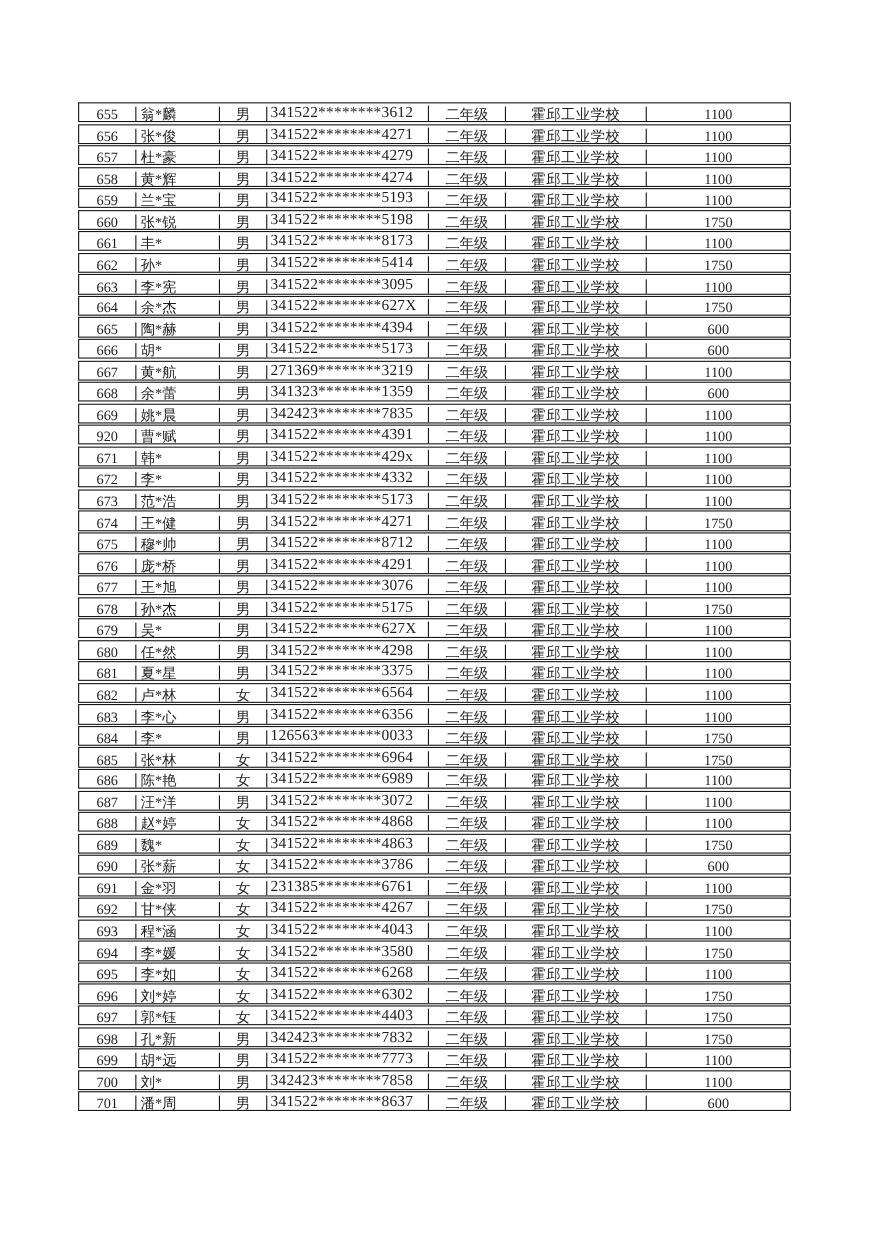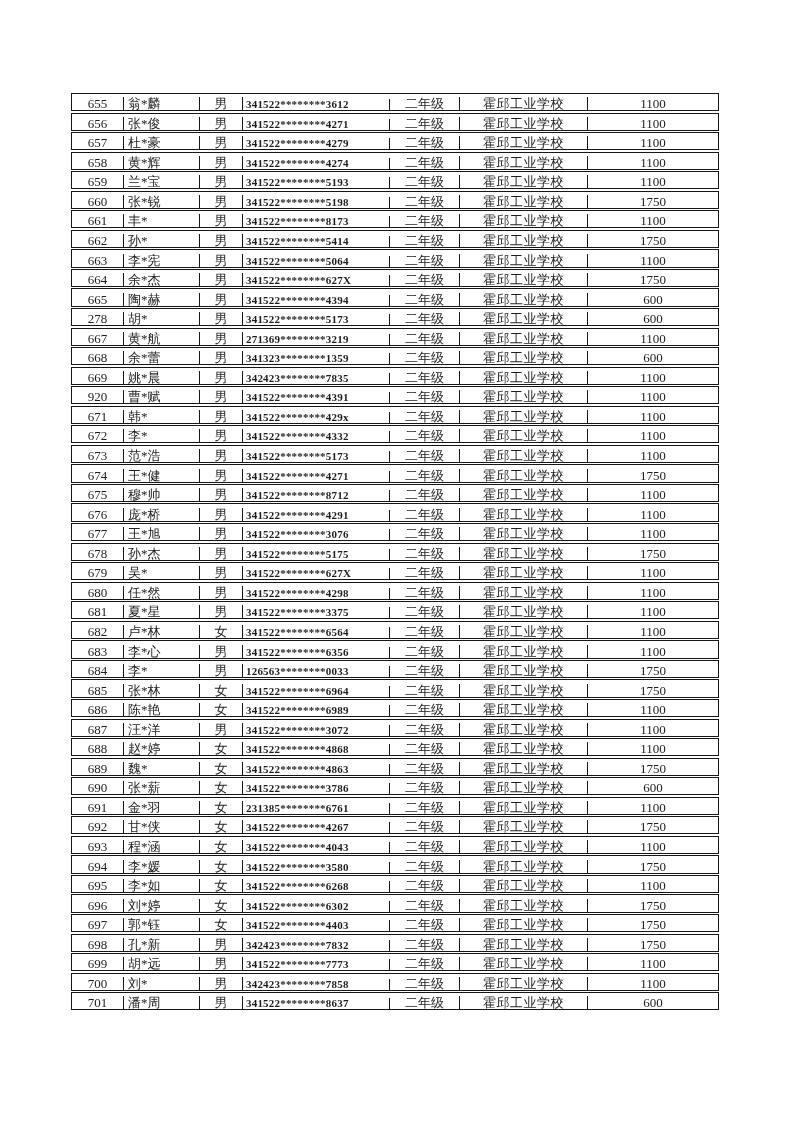--- a/index.html
+++ b/index.html
@@ -38,21 +38,21 @@
     align-items: center;
     justify-content: center;
     font-size: 13px;
     line-height: 1;
     white-space: nowrap;
     overflow: hidden;
   }
   .c-index  { width: 52px; }
   .c-name   { width: 76px; justify-content: flex-start; padding-left: 4px; margin-top: 30px; }
   .c-gender { width: 43px; }
-  .c-id     { width: 147px; justify-content: flex-start; padding-left: 3px; font-size: 11px; letter-spacing: 0.2px; font-weight: bold; }
+  .c-id     { width: 147px; justify-content: flex-start; padding-left: 3px; font-size: 14px; letter-spacing: 0.2px; }
   .c-grade  { width: 70px; }
   .c-school { width: 128px; letter-spacing: 0.5px; }
   .c-amount { flex: 1; border-right: none; }
 </style>
 </head>
 <body>
 
 <div class="page">
   <div class="table" id="student-table">
       <div class="row">
@@ -124,21 +124,21 @@
         <div class="cell c-gender">男</div>
         <div class="cell c-id">341522********5414</div>
         <div class="cell c-grade">二年级</div>
         <div class="cell c-school">霍邱工业学校</div>
         <div class="cell c-amount">1750</div>
       </div>
       <div class="row">
         <div class="cell c-index">663</div>
         <div class="cell c-name">李*宪</div>
         <div class="cell c-gender">男</div>
-        <div class="cell c-id">341522********5064</div>
+        <div class="cell c-id">341522********3095</div>
         <div class="cell c-grade">二年级</div>
         <div class="cell c-school">霍邱工业学校</div>
         <div class="cell c-amount">1100</div>
       </div>
       <div class="row">
         <div class="cell c-index">664</div>
         <div class="cell c-name">余*杰</div>
         <div class="cell c-gender">男</div>
         <div class="cell c-id">341522********627X</div>
         <div class="cell c-grade">二年级</div>
@@ -148,21 +148,21 @@
       <div class="row">
         <div class="cell c-index">665</div>
         <div class="cell c-name">陶*赫</div>
         <div class="cell c-gender">男</div>
         <div class="cell c-id">341522********4394</div>
         <div class="cell c-grade">二年级</div>
         <div class="cell c-school">霍邱工业学校</div>
         <div class="cell c-amount">600</div>
       </div>
       <div class="row">
-        <div class="cell c-index">278</div>
+        <div class="cell c-index">666</div>
         <div class="cell c-name">胡*</div>
         <div class="cell c-gender">男</div>
         <div class="cell c-id">341522********5173</div>
         <div class="cell c-grade">二年级</div>
         <div class="cell c-school">霍邱工业学校</div>
         <div class="cell c-amount">600</div>
       </div>
       <div class="row">
         <div class="cell c-index">667</div>
         <div class="cell c-name">黄*航</div>

